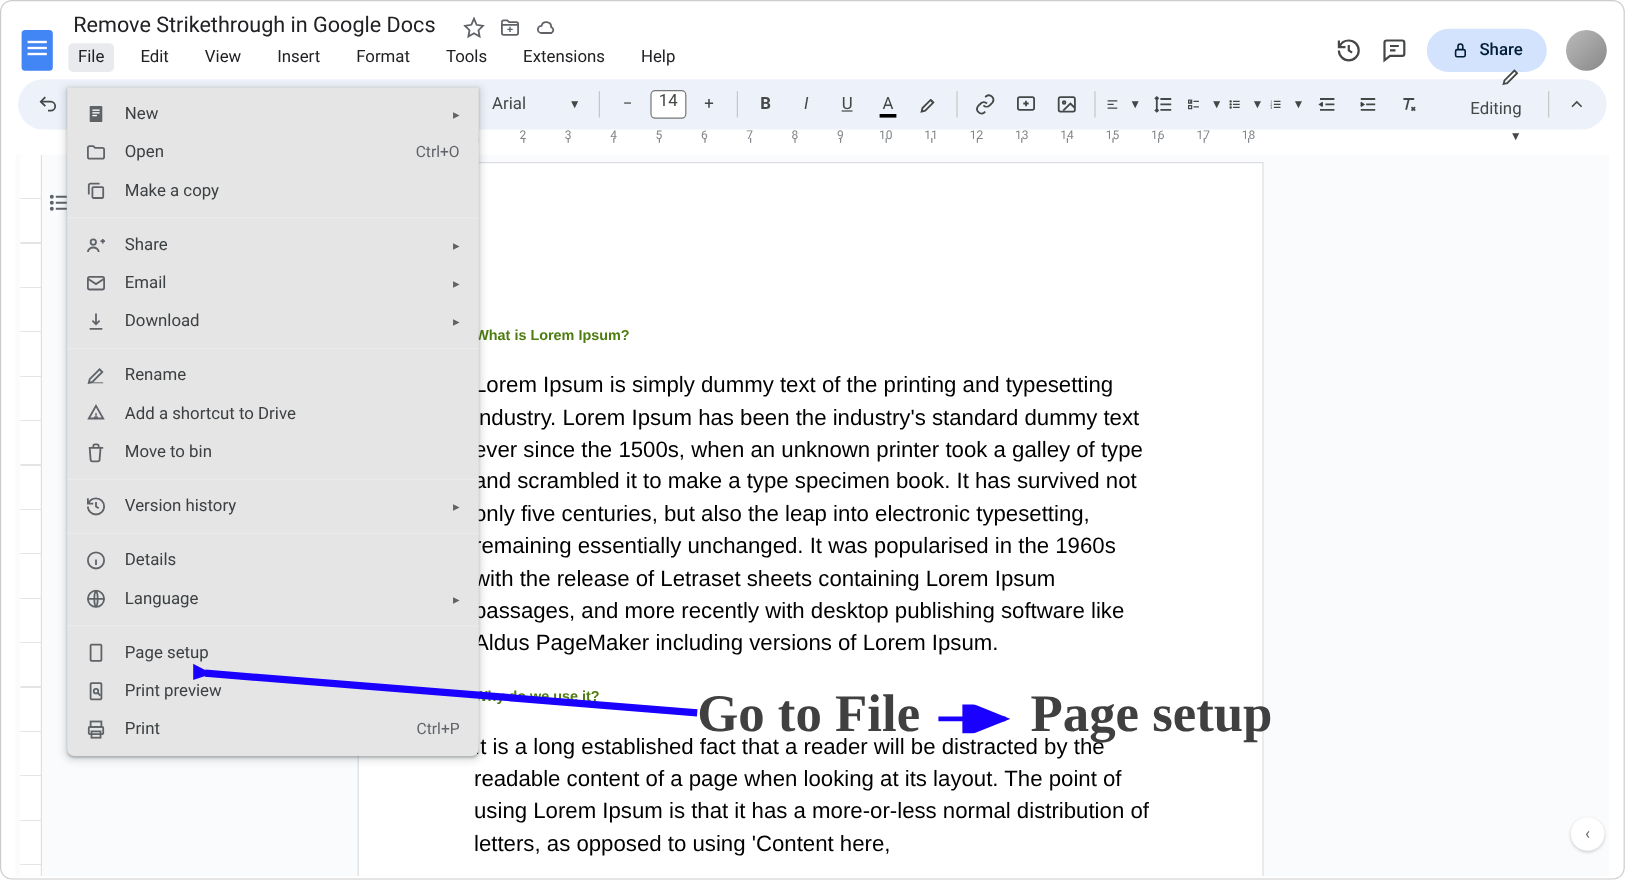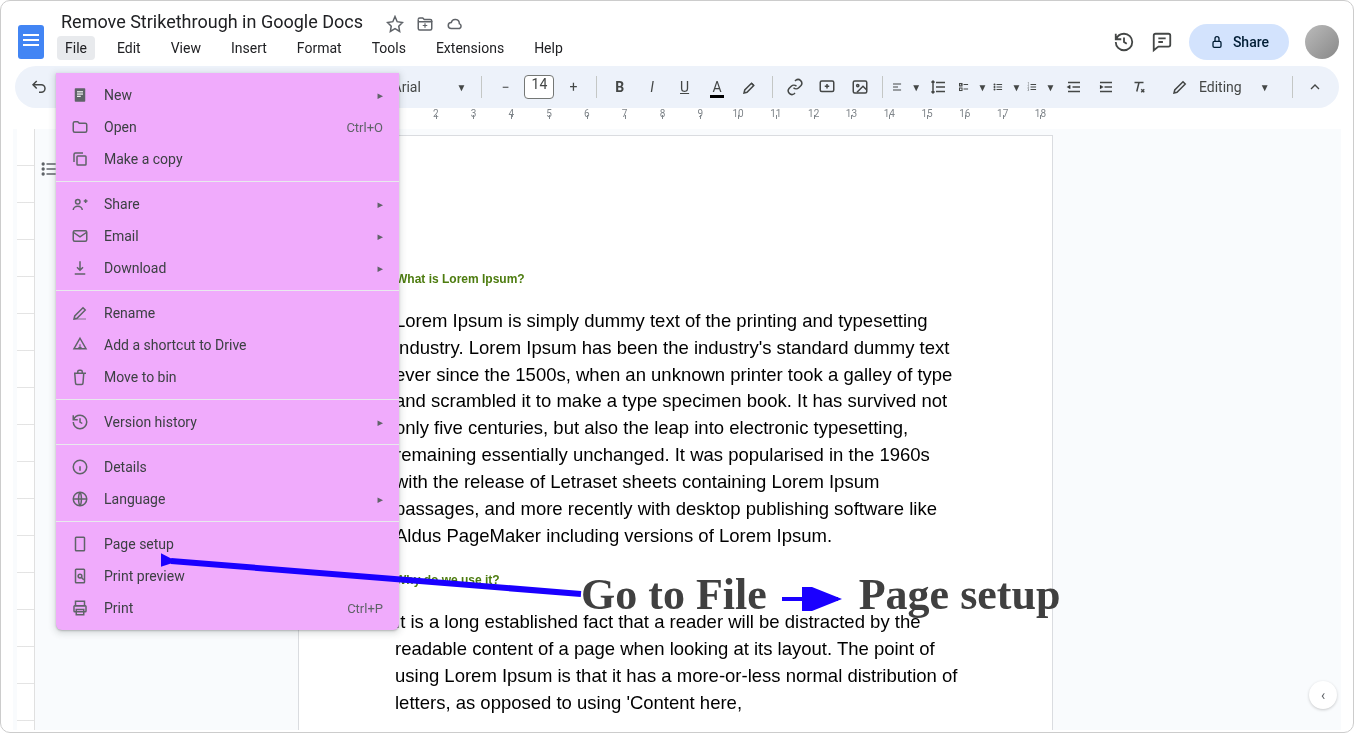--- a/index.html
+++ b/index.html
@@ -21,21 +21,21 @@
   .avatar { width:34px; height:34px; border-radius:50%; background: linear-gradient(135deg,#bbb,#888); }
 
   
   .toolbar { margin: 6px 14px 0 14px; background:#edf2fa; border-radius: 30px; height:42px; display:flex; align-items:center; padding: 0 10px; gap:4px; color:#444746;}
   .tbtn { width:30px; height:30px; display:flex; align-items:center; justify-content:center; border-radius:4px; }
   .tsep { width:1px; height:22px; background:#c4c7c5; margin: 0 4px; }
   .zoombox, .fontbox { height:28px; border:1px solid transparent; display:flex; align-items:center; padding:0 6px; gap:6px; }
   .fszbox { display:flex; align-items:center; gap:4px; }
   .fszinput { width:30px; height:24px; border:1px solid #747775; border-radius:4px; text-align:center; font-size:14px; background:#fff;}
   .fontname { min-width: 50px; }
-  .editing-pill { display:flex; align-items:center; gap:10px; padding: 6px 14px; border-radius:4px; margin-left:auto;}
+  .editing-pill { display:flex; align-items:flex-end; gap:10px; padding: 6px 14px; border-radius:4px; margin-left:auto;flex-direction:column;}
   .chev { font-size:10px; color:#444746; margin-left:8px;}
 
   
   .ruler { height:20px; margin: 0 14px 0 38px; position:relative; font-size:10px; color:#80868b; overflow:hidden; }
   .ruler-inner { position:absolute; left:340px; top:0; height:100%; white-space:nowrap; }
   .ruler-tick { display:inline-block; width:37.8px; text-align:center; position:relative; }
   .ruler-tick::before { content:""; position:absolute; left:50%; bottom:0; width:1px; height:4px; background:#80868b; }
 
   
   .canvas { position:absolute; top:128px; left:12px; right:12px; bottom:2px; background:#f9fbfd; overflow:hidden; }
@@ -43,21 +43,21 @@
   .vruler { position:absolute; left:4px; top:0; bottom:0; width:18px; background:#fff; border-right:1px solid #e0e0e0; }
   .vruler::after { content:""; position:absolute; left:0; right:0; top:0; bottom:0;
     background: repeating-linear-gradient(to bottom, transparent 0 36px, #bbb 36px 37px); opacity:.4; }
   .page { position:absolute; left:285px; top:6px; width:755px; background:#fff; border:1px solid #dadce0; padding: 130px 90px 40px 96px; min-height: 1050px; }
   .doc h3 { font-family: Arial, sans-serif; font-size:12px; font-weight:bold; margin-bottom: 22px; color:#4d7c0f; }
   .doc p { font-family: Arial, sans-serif; font-size:18.5px; line-height:1.45; color:#000; margin-bottom: 24px; }
   .doc p b { font-weight:normal; }
   .cursor { display:inline-block; width:0; height:20px; border-left:1px solid #000; vertical-align:text-bottom; }
 
   
-  .dropdown { position:absolute; left:55px; top:72px; width:343px; background:#f0abfc; border-radius: 0 0 6px 6px; box-shadow: 0 2px 6px 2px rgba(60,64,67,.15), 0 1px 2px rgba(60,64,67,.3); padding: 6px 0; z-index:50;text-align:center; }
+  .dropdown { position:absolute; left:55px; top:72px; width:343px; background:#e5e5e5; border-radius: 0 0 6px 6px; box-shadow: 0 2px 6px 2px rgba(60,64,67,.15), 0 1px 2px rgba(60,64,67,.3); padding: 6px 0; z-index:50;text-align:center; }
   .ditem { display:flex; align-items:center; height:32px; padding: 0 14px; gap:14px; font-size:14px; color:#3c4043; cursor:pointer; position:relative;}
   .ditem .dicon { width:20px; display:flex; align-items:center; justify-content:center; color:#5f6368; }
   .ditem .shortcut { position:absolute; right:16px; color:#5f6368; font-size:13px; }
   .ditem .subarrow { position:absolute; right:16px; color:#5f6368; font-size:11px; }
   .dsep { height:1px; background:#e8eaed; margin:6px 0; }
 
   
   .anno { position:absolute; z-index:60; pointer-events:none; }
   .anno-text { font-family: "Comic Sans MS", "Segoe Script", cursive; font-size:44px; color:#404040; font-weight:bold; }
   .anno-arrow-small { display:inline-block; vertical-align:middle; }

